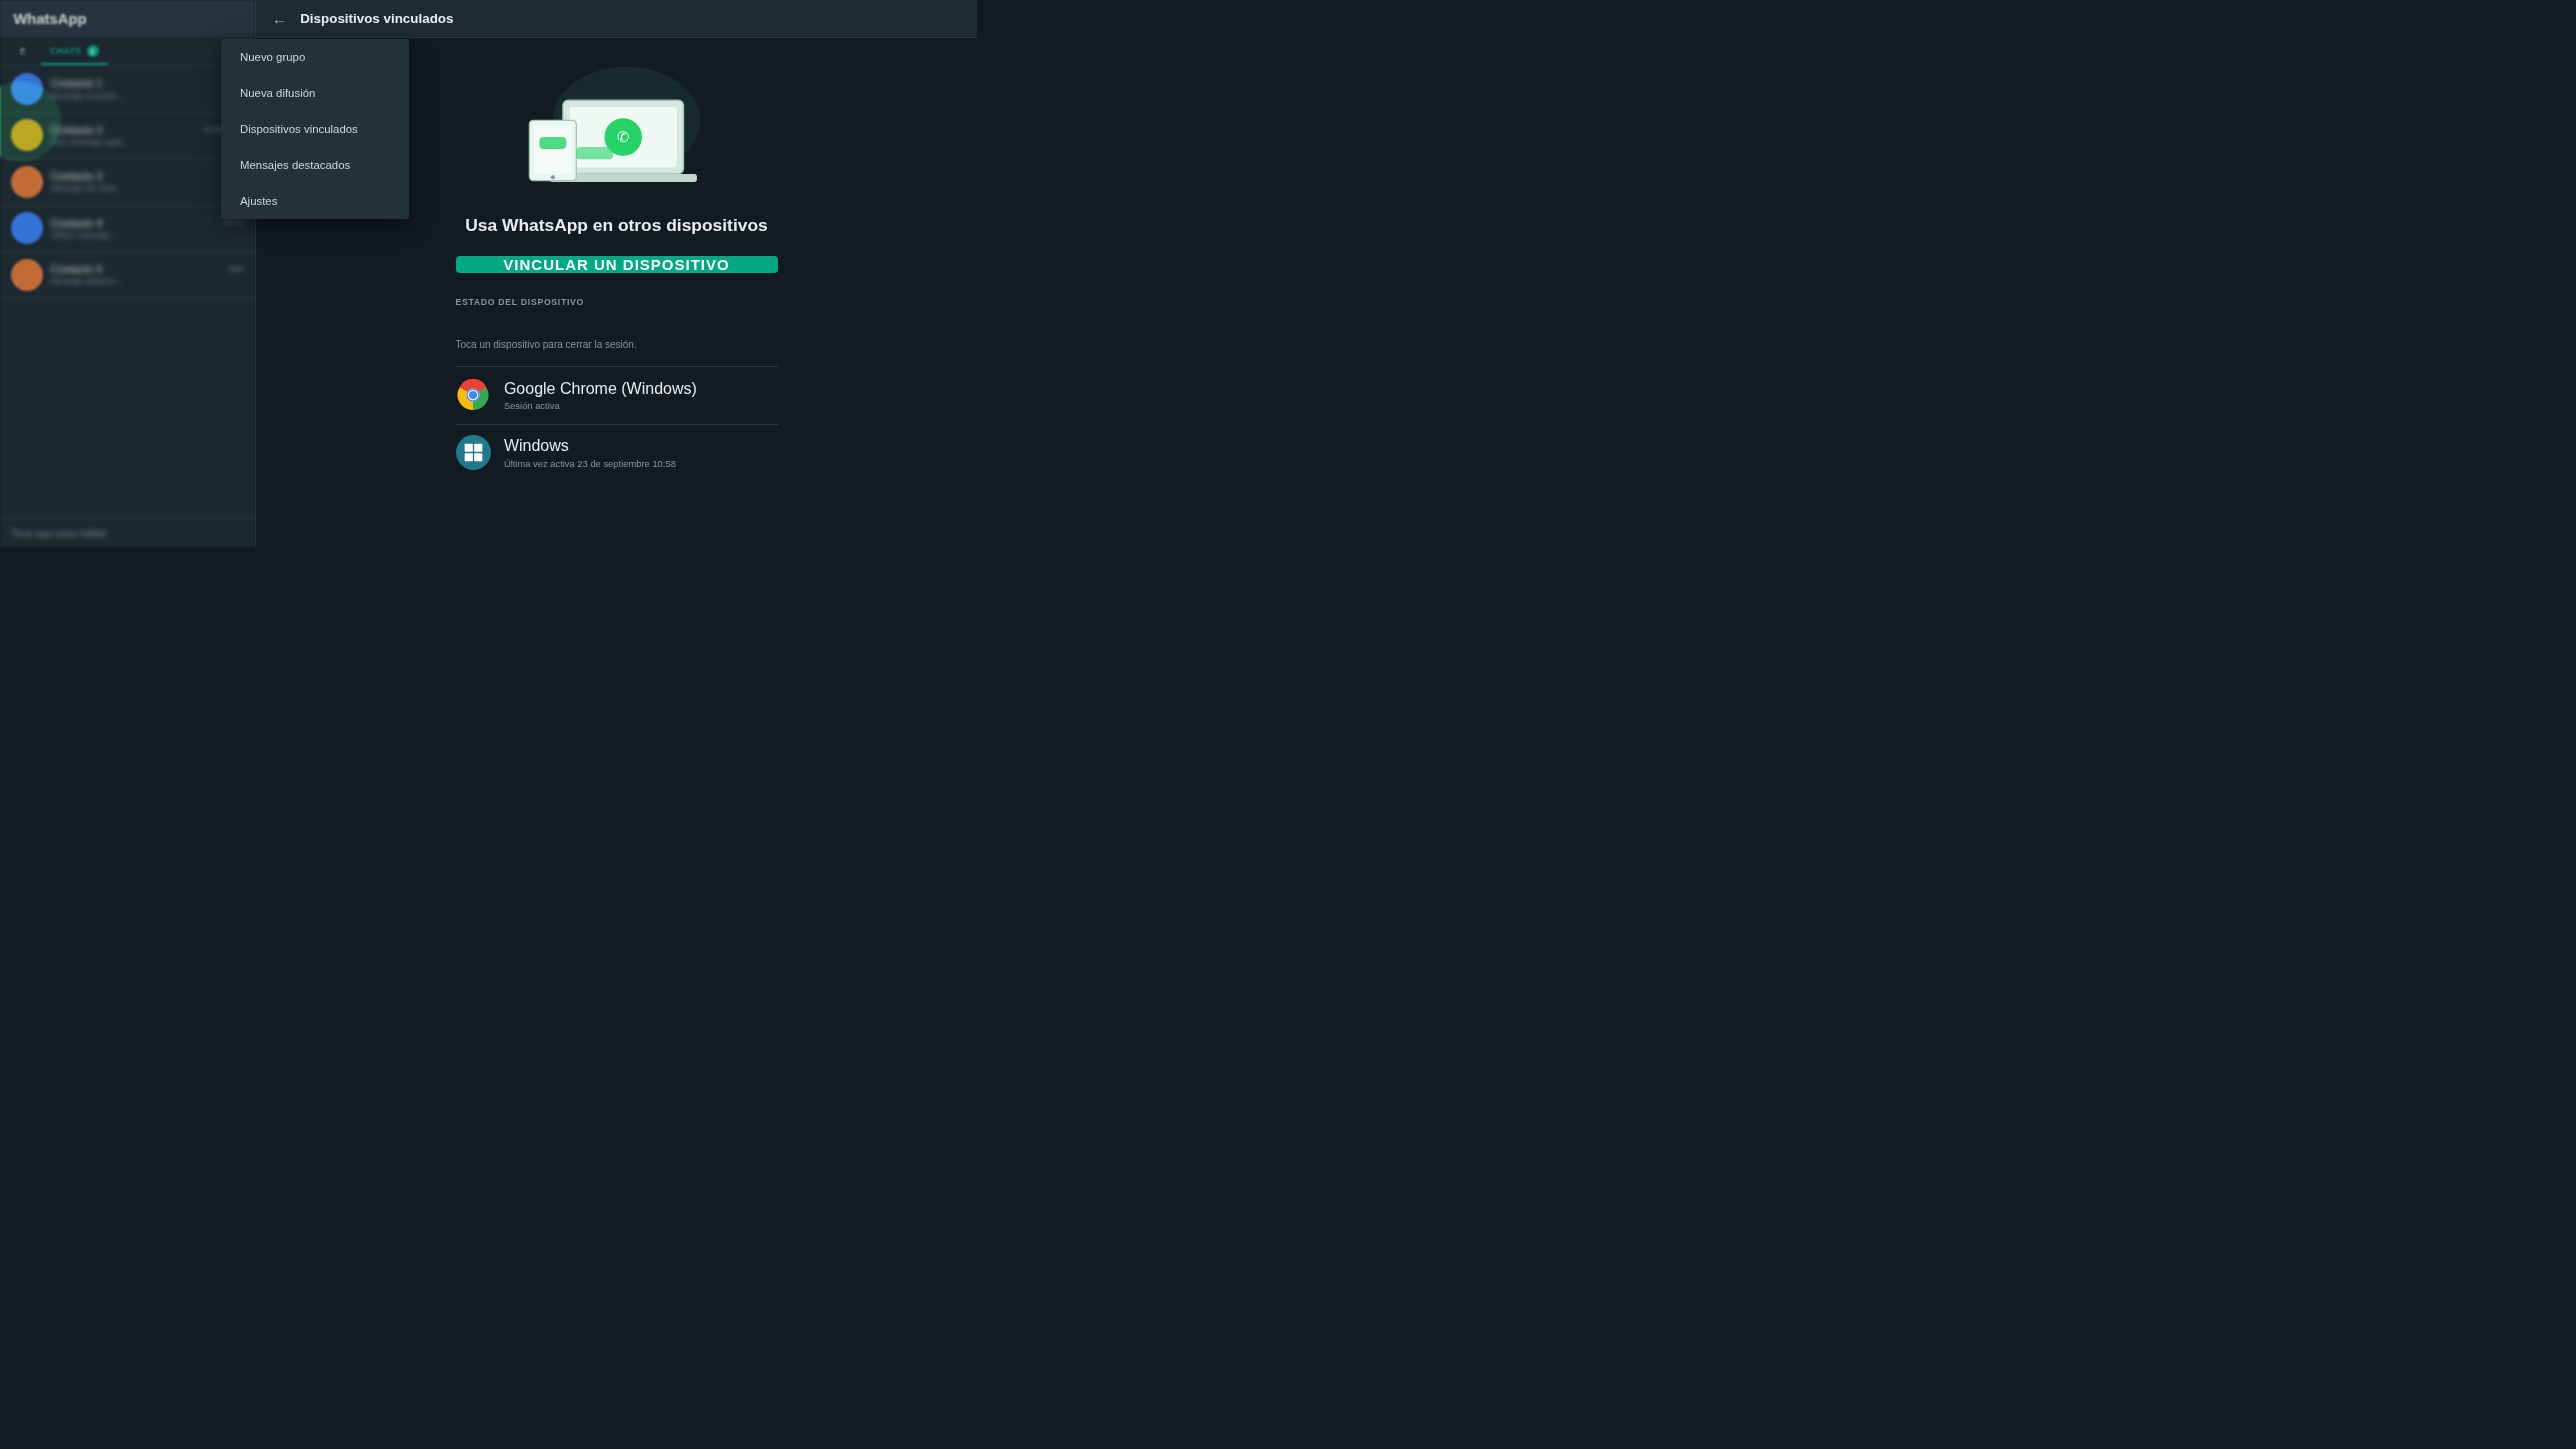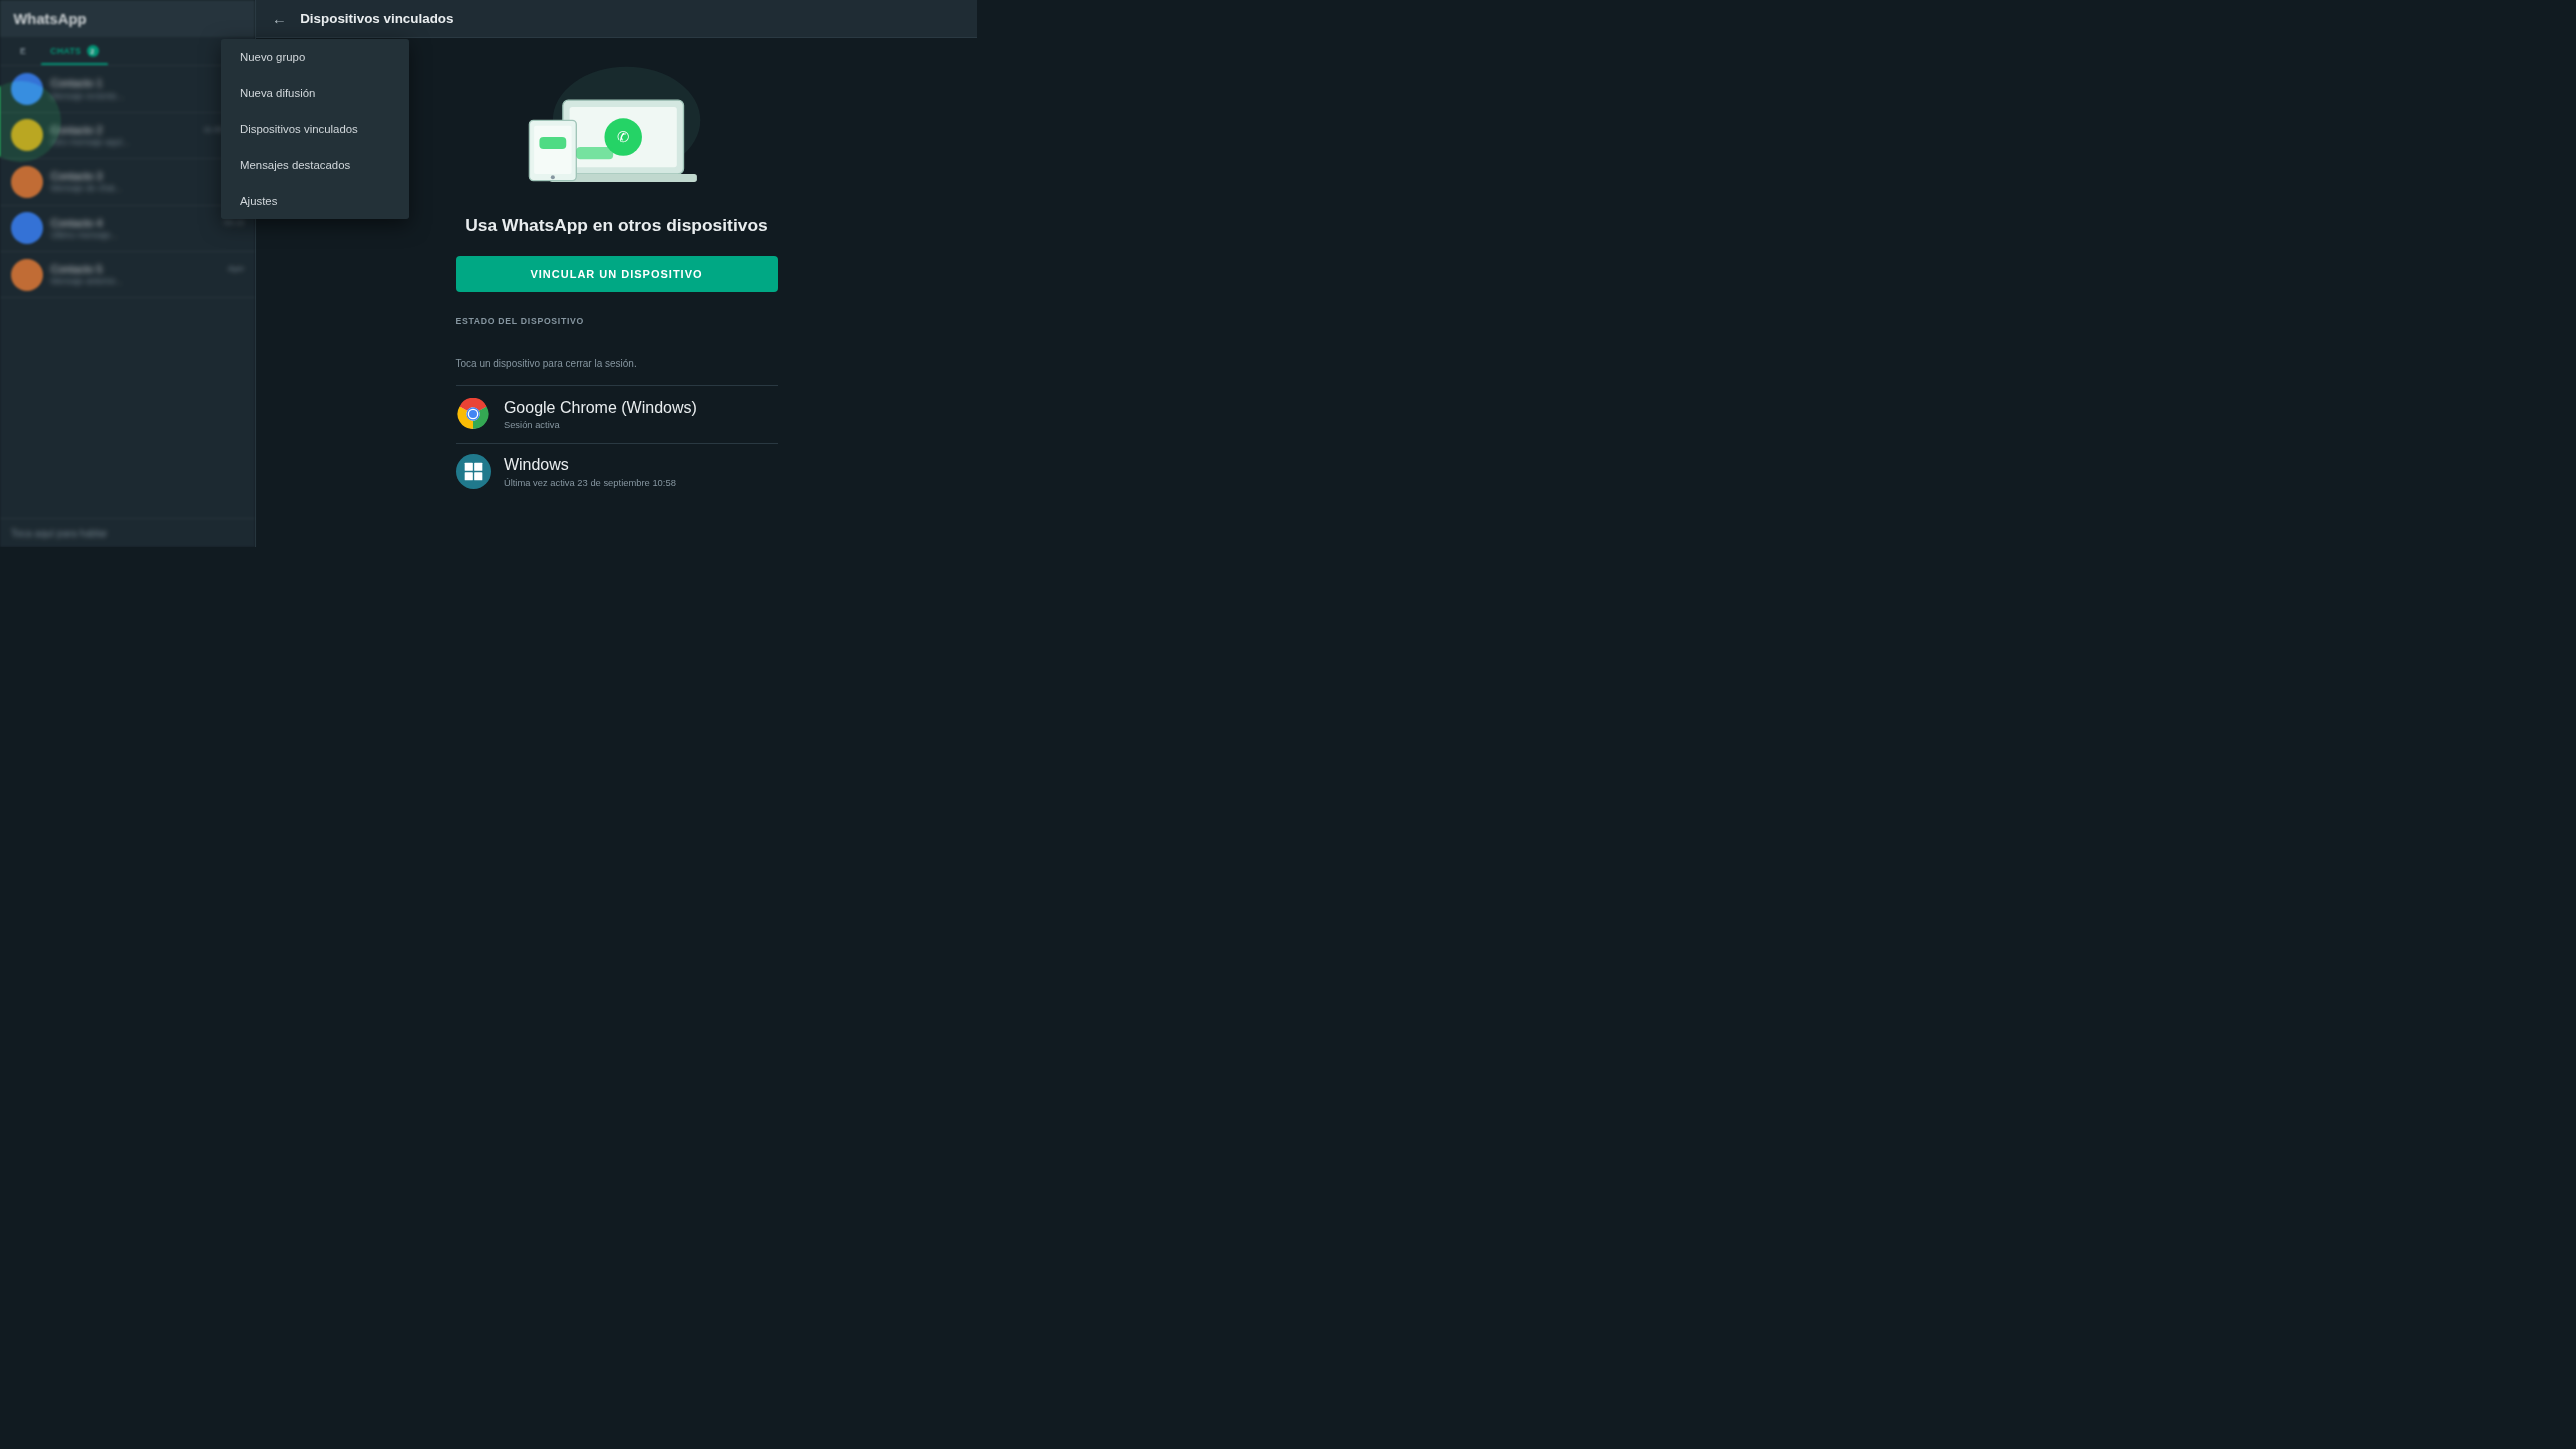--- a/index.html
+++ b/index.html
@@ -306,25 +306,24 @@
       color: #e9edef;
       text-align: center;
       margin-bottom: 19px;
       line-height: 1.4;
     }
 
     
     .link-device-btn {
       width: 100%;
       max-width: 322px;
-      padding: 12px;
       background: #00a884;
       border: none;
       border-radius: 4px;
-      font-size: 11px;
+      font-size: 15px;
       font-weight: 700;
       color: #fff;
       letter-spacing: 1px;
       cursor: pointer;
       text-align: center;
       margin-bottom: 24px;
     }
 
     
     .device-status-section {

